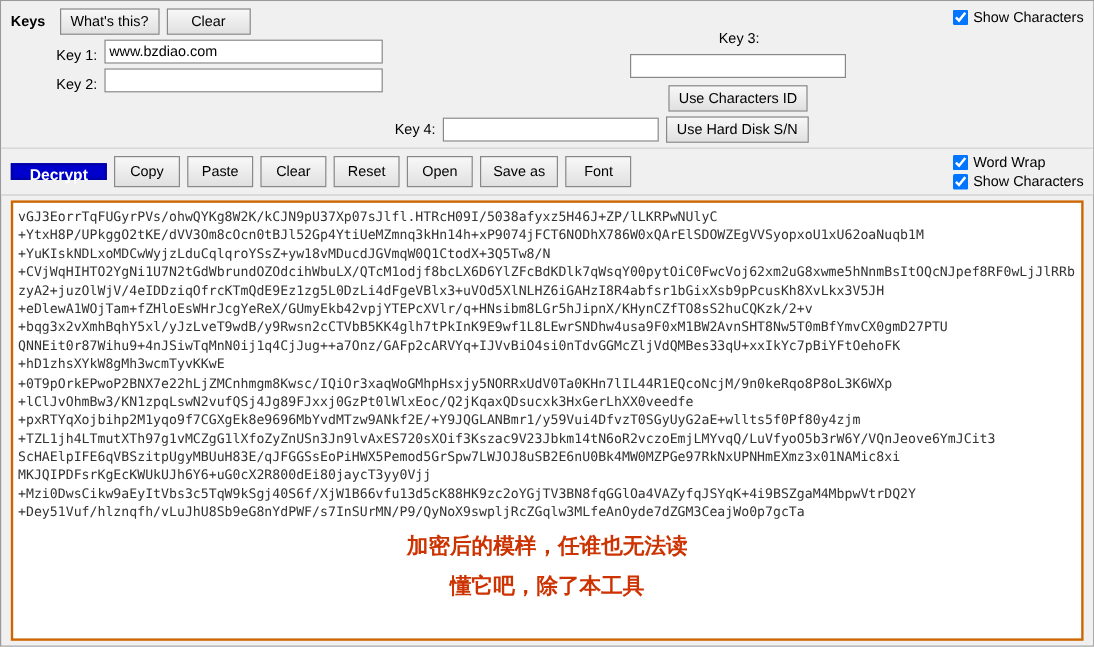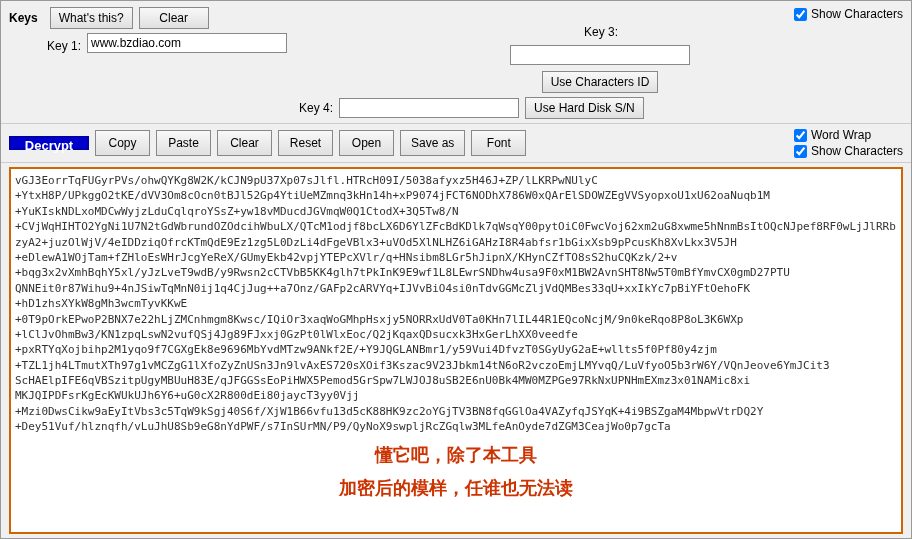--- a/index.html
+++ b/index.html
@@ -48,21 +48,21 @@
       text-align: right;
     }
     .key-input {
       height: 20px;
       font-size: 12px;
       border: 1px solid #888;
       padding: 1px 3px;
       background: white;
     }
     .key-input-long {
-      width: 200px;
+      width: 232px;
     }
 
     
     .btn {
       height: 22px;
       font-size: 12px;
       border: 1px solid #888;
       background: linear-gradient(to bottom, #f8f8f8, #e0e0e0);
       cursor: pointer;
       padding: 0 8px;
@@ -161,20 +161,24 @@
           <span class="keys-label">Keys</span>
           <button class="btn btn-small">What's this?</button>
           <button class="btn btn-small">Clear</button>
         </div>
 
         <div class="key-row">
           <span class="key-label">Key 1:</span>
           <input class="key-input key-input-long" type="text" value="www.bzdiao.com" style="">
         </div>
 
+        <div class="key-row">
+          <span class="key-label">Key 2:</span>
+          <input class="key-input key-input-long" type="text" style="">
+        </div>
       </div>
 
       <div style="display:flex; flex-direction:column; gap:4px; flex:1;">
 
         <div style="display:flex; justify-content:flex-end; align-items:center; gap:4px;">
           <input type="checkbox" checked="" style="">
           <label>Show Characters</label>
         </div>
 
         <div style="display:flex; align-items:center; gap:6px;flex-direction:column;">
@@ -225,18 +229,18 @@
 +hD1zhsXYkW8gMh3wcmTyvKKwE
 +0T9pOrkEPwoP2BNX7e22hLjZMCnhmgm8Kwsc/IQiOr3xaqWoGMhpHsxjy5NORRxUdV0Ta0KHn7lIL44R1EQcoNcjM/9n0keRqo8P8oL3K6WXp
 +lClJvOhmBw3/KN1zpqLswN2vufQSj4Jg89FJxxj0GzPt0lWlxEoc/Q2jKqaxQDsucxk3HxGerLhXX0veedfe
 +pxRTYqXojbihp2M1yqo9f7CGXgEk8e9696MbYvdMTzw9ANkf2E/+Y9JQGLANBmr1/y59Vui4DfvzT0SGyUyG2aE+wllts5f0Pf80y4zjm
 +TZL1jh4LTmutXTh97g1vMCZgG1lXfoZyZnUSn3Jn9lvAxES720sXOif3Kszac9V23Jbkm14tN6oR2vczoEmjLMYvqQ/LuVfyoO5b3rW6Y/VQnJeove6YmJCit3
 ScHAElpIFE6qVBSzitpUgyMBUuH83E/qJFGGSsEoPiHWX5Pemod5GrSpw7LWJOJ8uSB2E6nU0Bk4MW0MZPGe97RkNxUPNHmEXmz3x01NAMic8xi
 MKJQIPDFsrKgEcKWUkUJh6Y6+uG0cX2R800dEi80jaycT3yy0Vjj
 +Mzi0DwsCikw9aEyItVbs3c5TqW9kSgj40S6f/XjW1B66vfu13d5cK88HK9zc2oYGjTV3BN8fqGGlOa4VAZyfqJSYqK+4i9BSZgaM4MbpwVtrDQ2Y
 +Dey51Vuf/hlznqfh/vLuJhU8Sb9eG8nYdPWF/s7InSUrMN/P9/QyNoX9swpljRcZGqlw3MLfeAnOyde7dZGM3CeajWo0p7gcTa</textarea>
       <div class="overlay-text">
+        <div>加密后的模样，任谁也无法读</div>
         <div>懂它吧，除了本工具</div>
-        <div>加密后的模样，任谁也无法读</div>
       </div>
     </div>
   </div>
 </div>
 
 </body></html>

